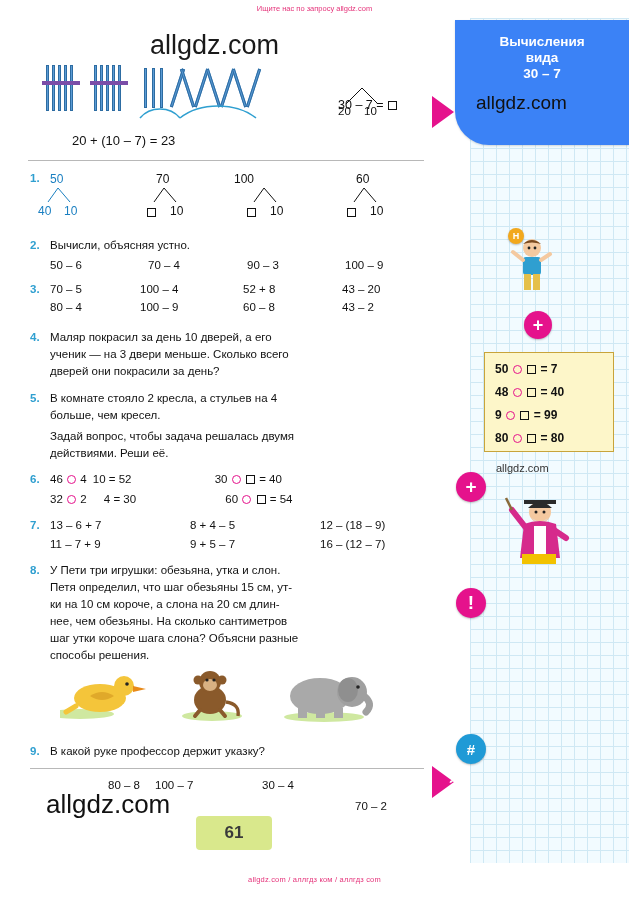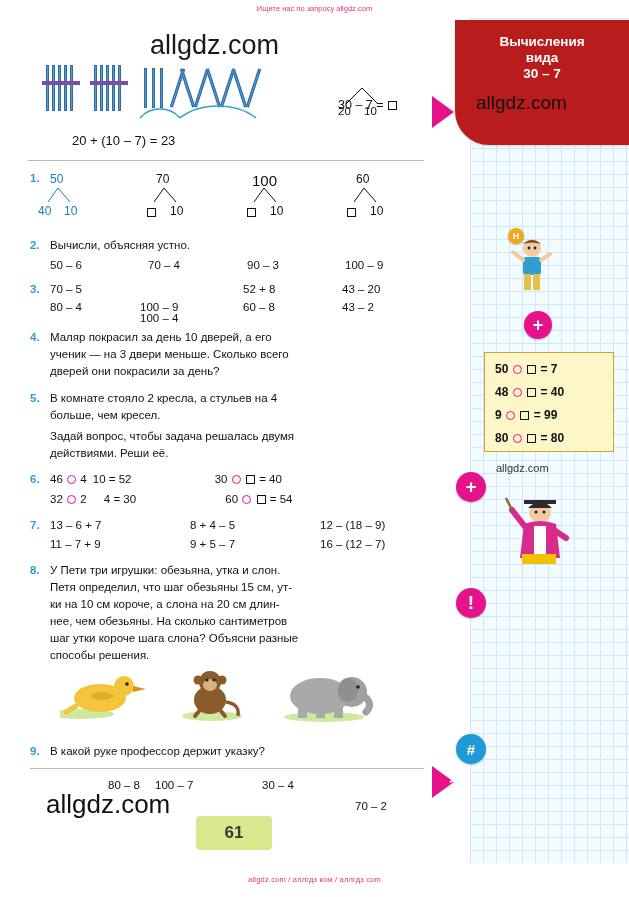--- a/index.html
+++ b/index.html
@@ -49,21 +49,21 @@
     color:#222; font-weight:400;
   }
   .wm1 { left:150px; top:30px; font-size:27px; color:#1a1a1a; }
   .wm2 { left:476px; top:92px; font-size:19px; color:#111; }
   .wm3 { left:496px; top:462px; font-size:11px; color:#333; }
   .wm4 { left:46px; top:789px; font-size:26px; color:#111; }
 
   
   .green-box {
     position:absolute; left:455px; top:20px; width:174px; height:125px;
-    background:#b91c1c;
+    background:#3b82f6;
     border-bottom-left-radius:34px;
     box-shadow:0 1px 2px rgba(0,0,0,0.15);
   }
   .green-box .title {
     position:absolute; left:0; top:14px; width:100%;
     text-align:center; color:#fff; font-weight:bold; font-size:13.5px;
     line-height:16px;
   }
   .pink-arrow {
     position:absolute; left:432px; top:96px;
@@ -235,21 +235,21 @@
     <div class="txt num-blue" style="left:20px; top:36px; font-size:12px;">10</div>
 
     <div class="txt" style="left:112px; top:4px; font-size:12px;">70</div>
     <svg width="60" height="22" style="position:absolute;left:106px;top:18px;">
       <line x1="14" y1="2" x2="4" y2="16" stroke="#111" stroke-width="1"></line>
       <line x1="14" y1="2" x2="26" y2="16" stroke="#111" stroke-width="1"></line>
     </svg>
     <span class="sq" style="position:absolute;left:102px; top:40px;"></span>
     <div class="txt" style="left:126px; top:36px; font-size:12px;">10</div>
 
-    <div class="txt" style="left:208px; top:4px; font-size:15px;">100</div>
+    <div class="txt" style="left:190px; top:4px; font-size:12px;">100</div>
     <svg width="60" height="22" style="position:absolute;left:206px;top:18px;">
       <line x1="14" y1="2" x2="4" y2="16" stroke="#111" stroke-width="1"></line>
       <line x1="14" y1="2" x2="26" y2="16" stroke="#111" stroke-width="1"></line>
     </svg>
     <span class="sq" style="position:absolute;left:202px; top:40px;"></span>
     <div class="txt" style="left:226px; top:36px; font-size:12px;">10</div>
 
     <div class="txt" style="left:312px; top:4px; font-size:12px;">60</div>
     <svg width="60" height="22" style="position:absolute;left:306px;top:18px;">
       <line x1="14" y1="2" x2="4" y2="16" stroke="#111" stroke-width="1"></line>
@@ -261,21 +261,21 @@
 
   <div class="task-no" style="left:30px; top:239px;">2.</div>
   <div class="txt" style="left:50px; top:239px;">Вычисли, объясняя  устно.</div>
   <div class="txt" style="left:50px; top:259px;">50 – 6</div>
   <div class="txt" style="left:148px; top:259px;">70 – 4</div>
   <div class="txt" style="left:247px; top:259px;">90 – 3</div>
   <div class="txt" style="left:345px; top:259px;">100 – 9</div>
 
   <div class="task-no" style="left:30px; top:283px;">3.</div>
   <div class="txt" style="left:50px; top:283px;">70 – 5</div>
-  <div class="txt" style="left:140px; top:283px;margin-top:29px;">100 – 4</div>
+  <div class="txt" style="left:140px; top:283px;">100 – 4</div>
   <div class="txt" style="left:243px; top:283px;">52 + 8</div>
   <div class="txt" style="left:342px; top:283px;">43 – 20</div>
   <div class="txt" style="left:50px; top:301px;">80 – 4</div>
   <div class="txt" style="left:140px; top:301px;">100 – 9</div>
   <div class="txt" style="left:243px; top:301px;">60 – 8</div>
   <div class="txt" style="left:342px; top:301px;">43 – 2</div>
 
   <div class="task-no" style="left:30px; top:331px;">4.</div>
   <div class="txt" style="left:50px; top:331px; width:372px;">Маляр  покрасил  за  день  10  дверей,  а  его</div>
   <div class="txt" style="left:50px; top:348px; width:372px;">ученик  —  на  3  двери  меньше.  Сколько  всего</div>

